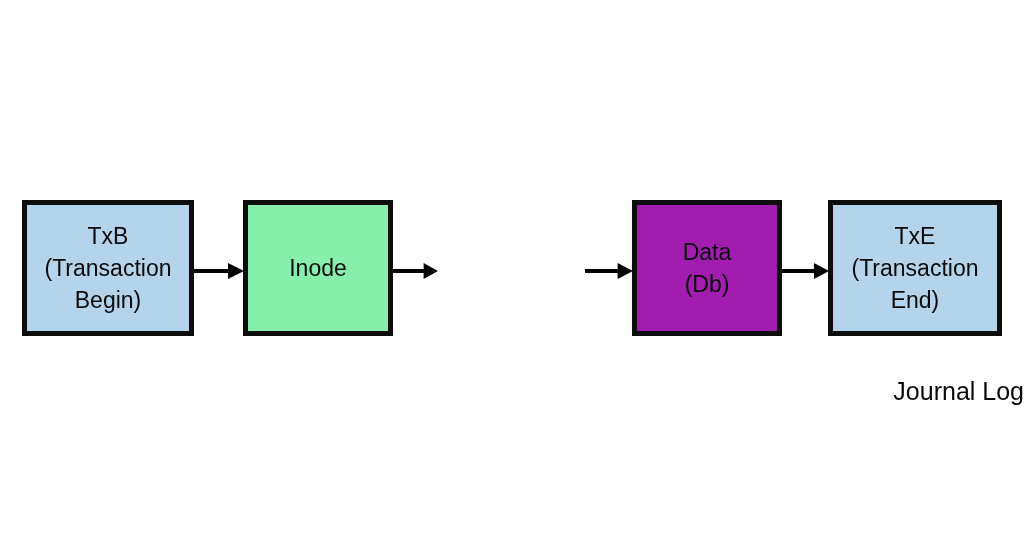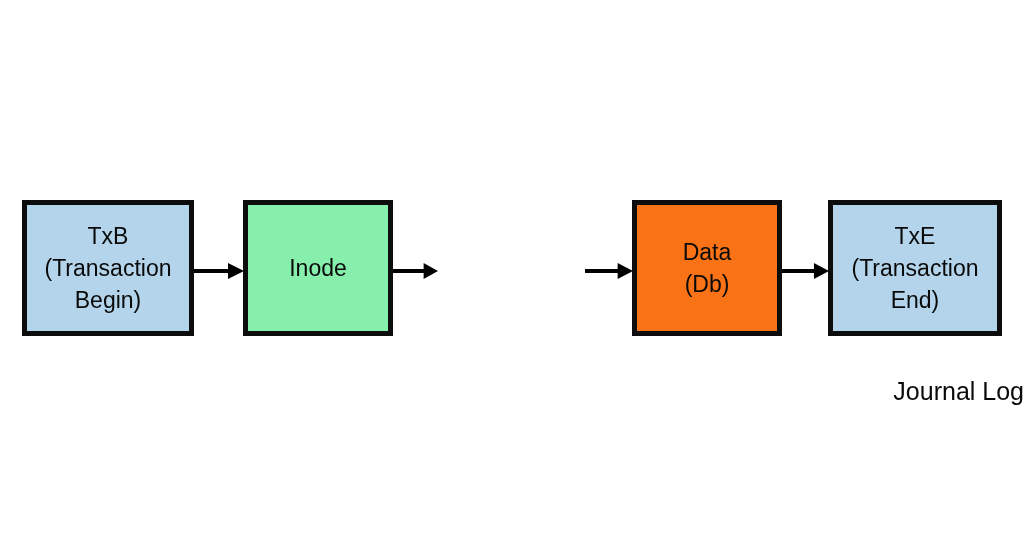--- a/index.html
+++ b/index.html
@@ -73,21 +73,21 @@
     <span class="box-label">TxB
 (Transaction
 Begin)</span>
   </div>
 
   <div class="journal-box" id="box-inode" style="left: 243px; top: 200px; width: 150px; height: 136px; background: #86efac; border-color: rgb(13, 13, 13);">
     <span class="box-label">Inode</span>
   </div>
 
 
-  <div class="journal-box" id="box-data" style="left: 632px; top: 200px; width: 150px; height: 136px; background: #f97316; border-color: rgb(13, 13, 13);">
+  <div class="journal-box" id="box-data" style="left: 632px; top: 200px; width: 150px; height: 136px; background: #a21caf; border-color: rgb(13, 13, 13);">
     <span class="box-label">Data
 (Db)</span>
   </div>
 
   <div class="journal-box" id="box-txe" style="left: 828px; top: 200px; width: 174px; height: 136px; background: rgb(179, 212, 234); border-color: rgb(13, 13, 13);">
     <span class="box-label">TxE
 (Transaction
 End)</span>
   </div>
 

